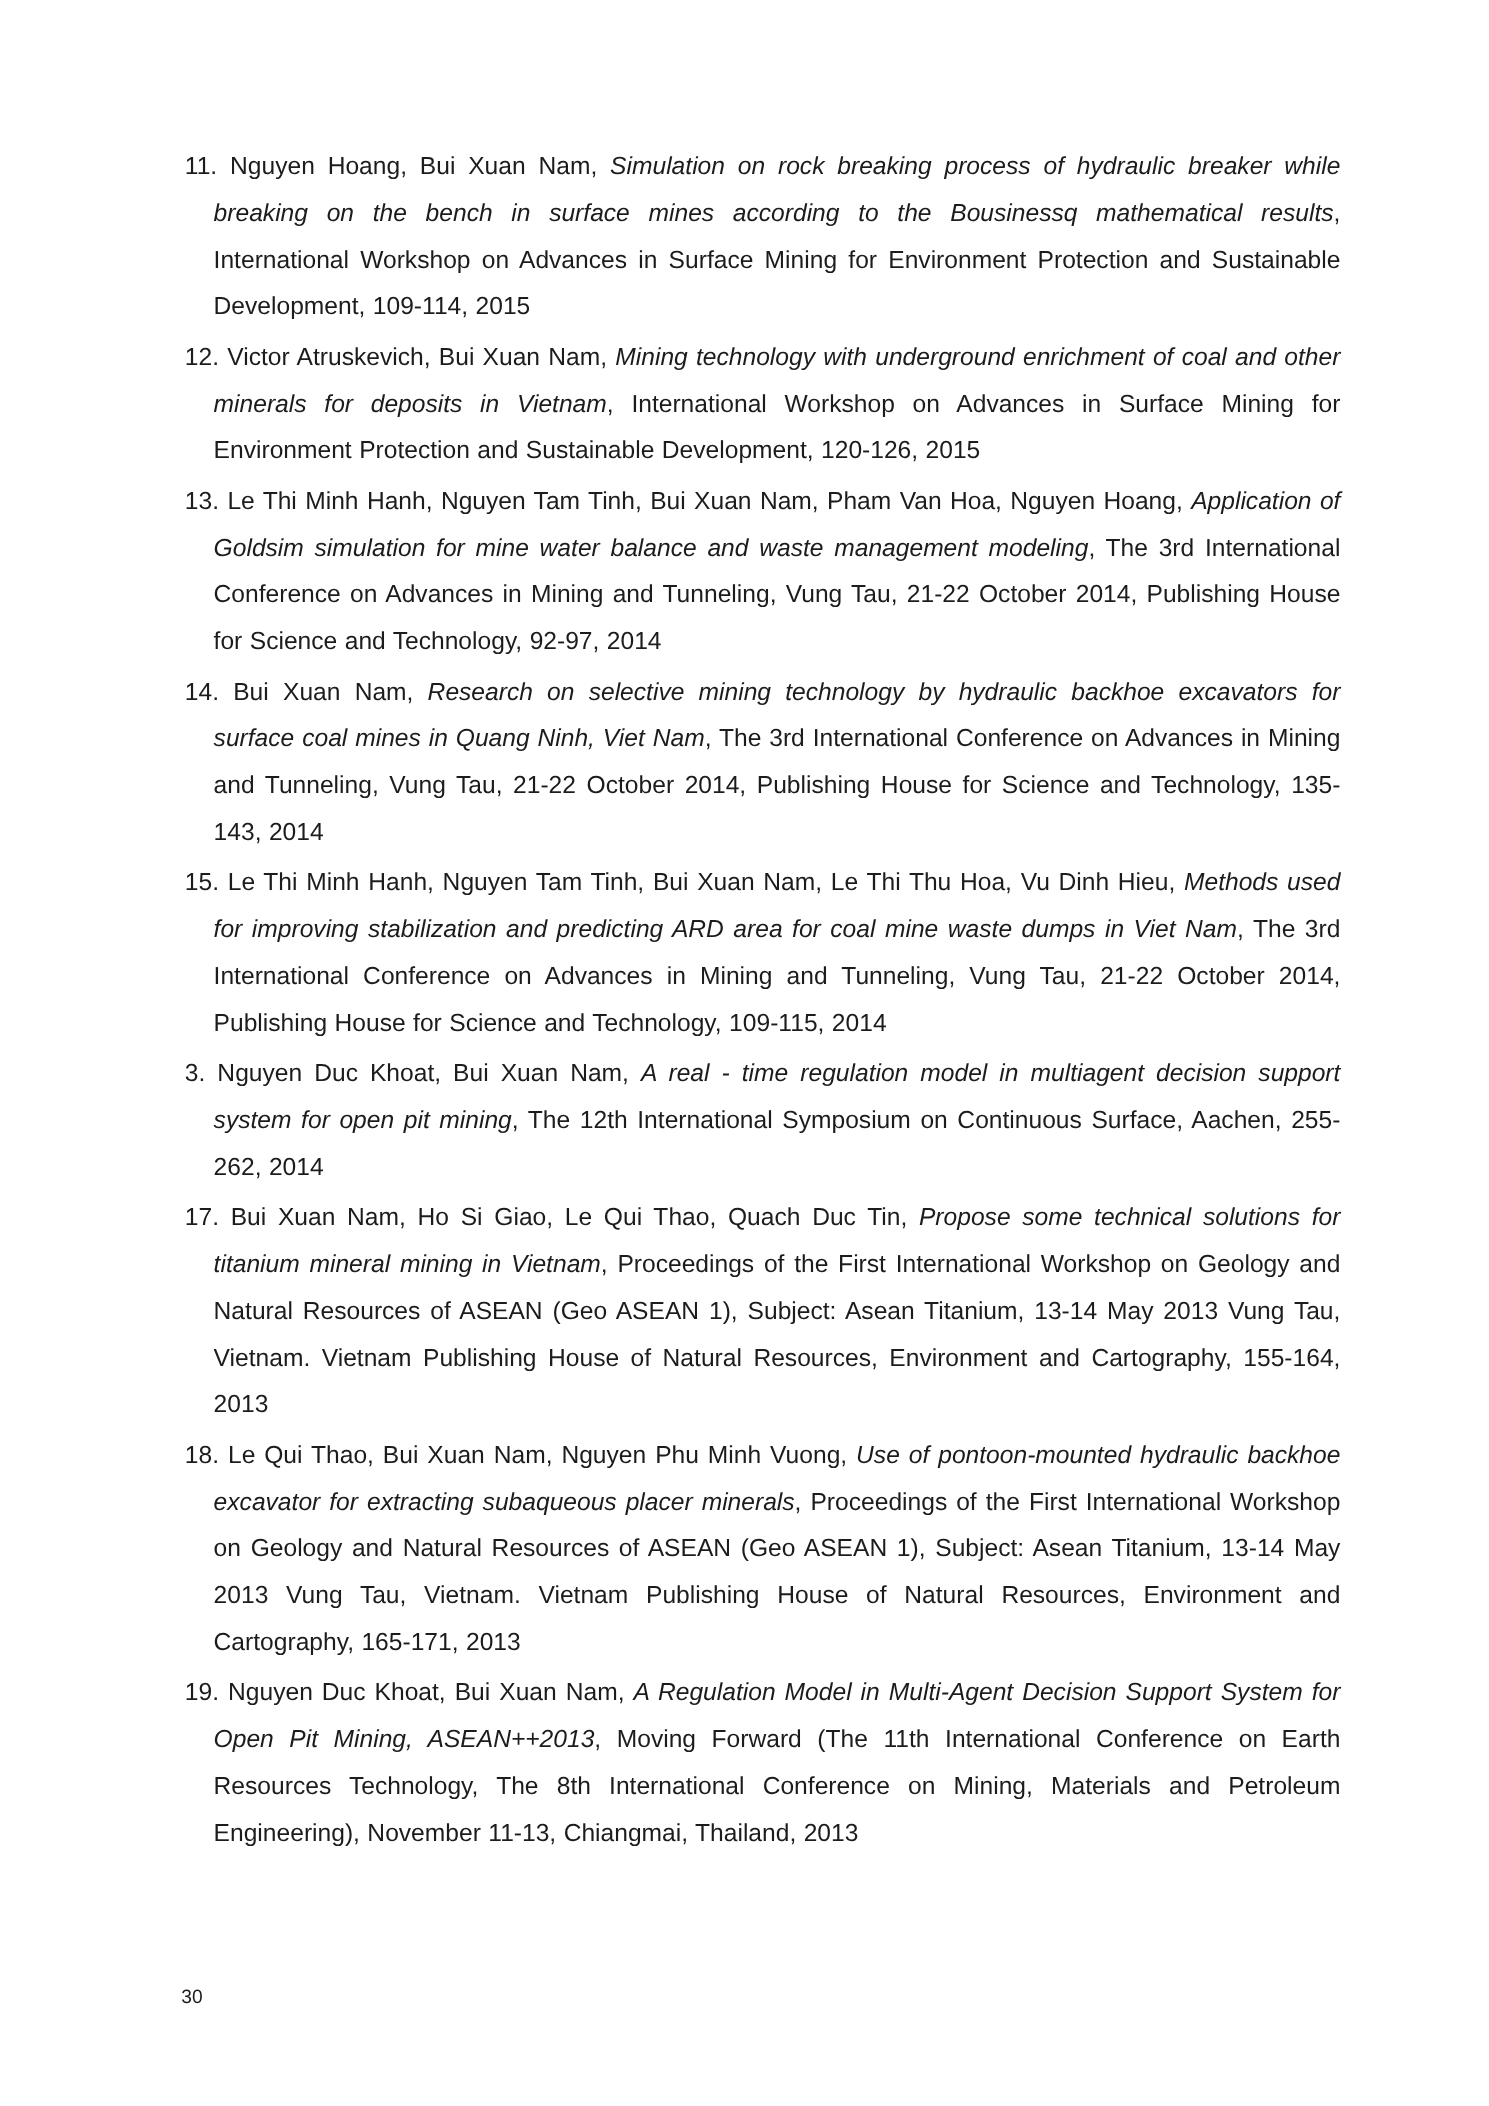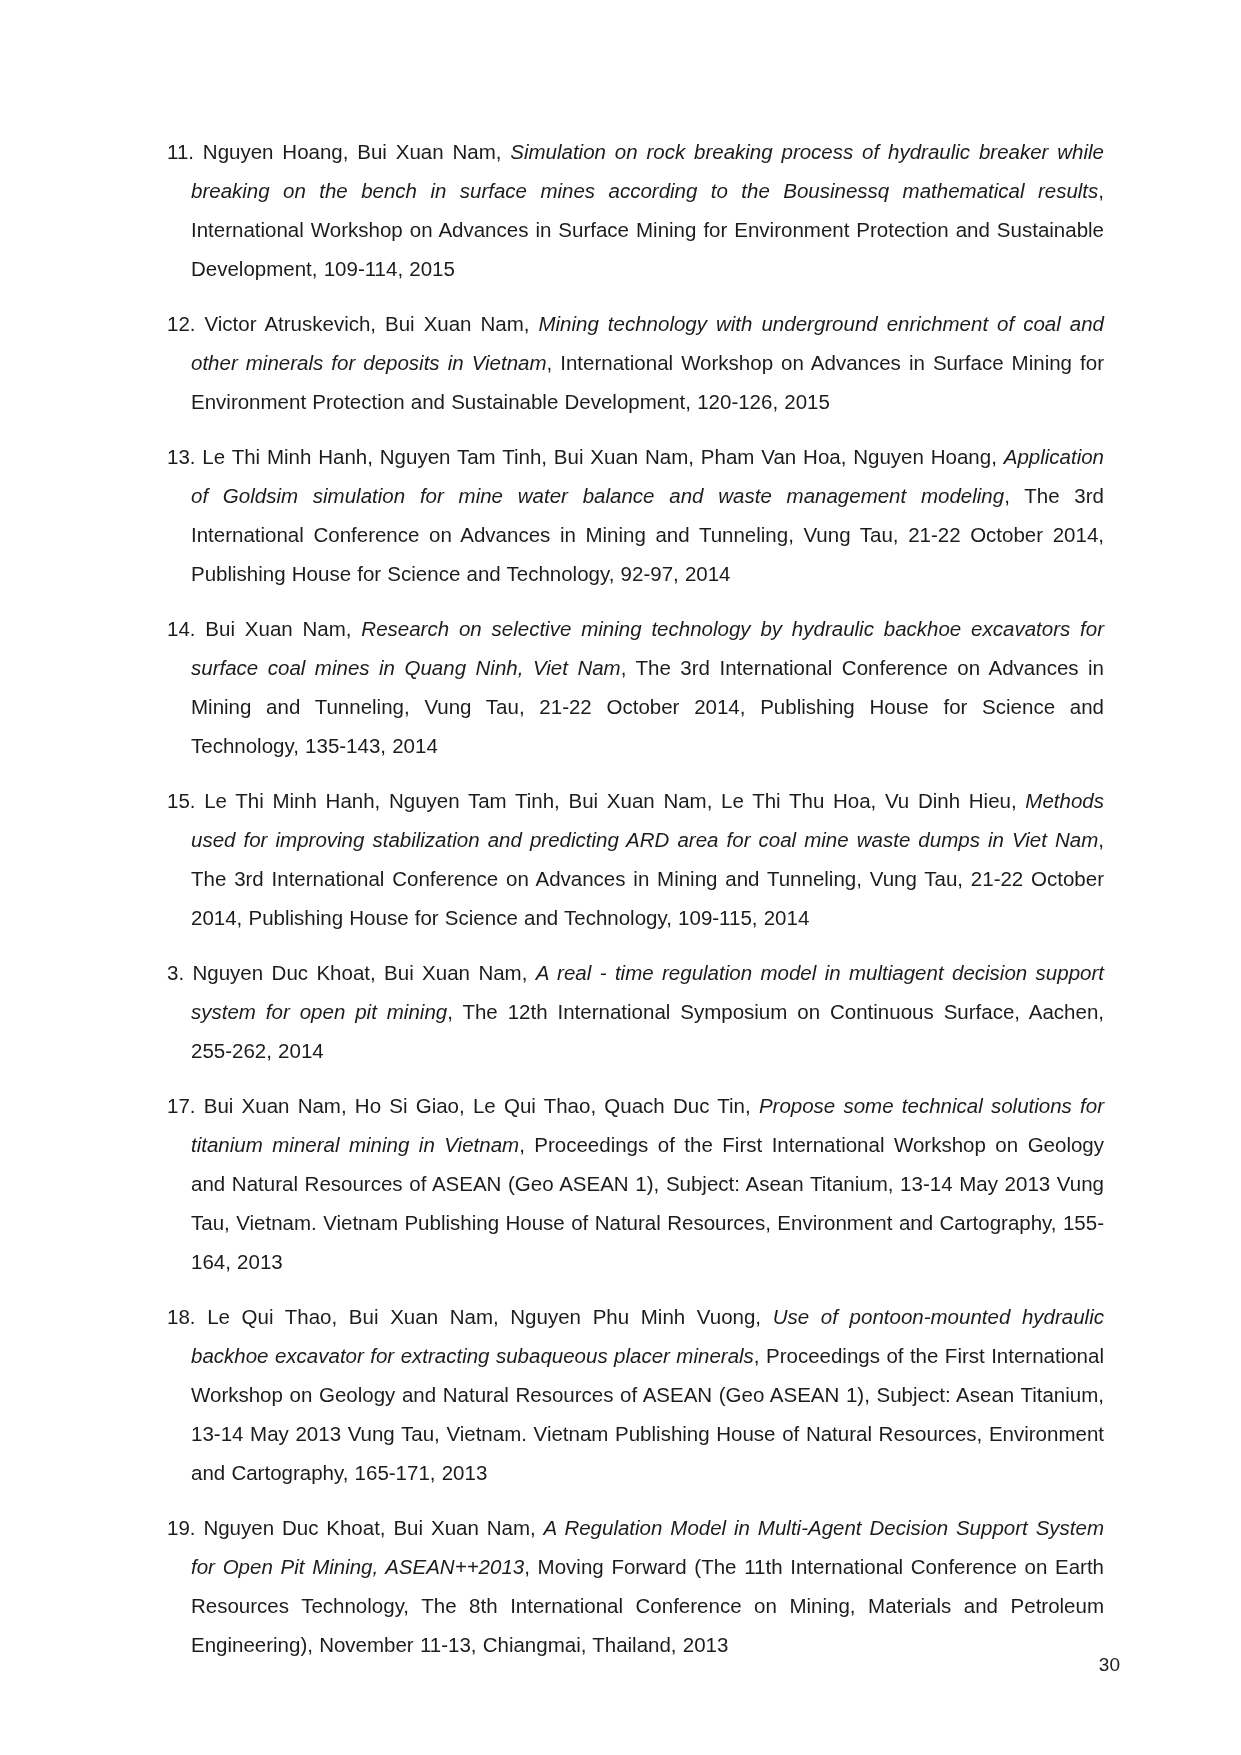--- a/index.html
+++ b/index.html
@@ -16,21 +16,21 @@
     font-family: "Liberation Sans", sans-serif;
     color: #1c1c1c;
   }
   .content {
     position: absolute;
     left: 151px;
     top: 116px;
     width: 969px;
   }
   p.ref {
-    margin: 16px;
+    margin: 3px;
     font-size: 20.5px;
     line-height: 39px;
     text-align: justify;
     padding-left: 24px;
     text-indent: -24px;
     word-spacing: 0.5px;
   }
   p.ref .ref-num {
     display: inline;
   }
@@ -38,22 +38,22 @@
     font-style: italic;
   }
   p.ref .seg-regular {
     font-style: normal;
   }
   .footer {
     position: absolute;
     left: 151px;
     top: 1645px;
     width: 969px;
-    text-align: right;
-    font-size: 19px;
+    text-align: left;
+    font-size: 16px;
     line-height: 39px;
   }
 </style>
 </head>
 <body>
 
 <div class="page">
   <div class="content">
       <p class="ref"><span class="ref-num">11.</span> <span class="seg-regular">Nguyen Hoang, Bui Xuan Nam, </span><span class="seg-italic">Simulation on rock breaking process of hydraulic breaker while breaking on the bench in surface mines according to the Bousinessq mathematical results</span><span class="seg-regular">, International Workshop on Advances in Surface Mining for Environment Protection and Sustainable Development, 109-114, 2015</span></p>
       <p class="ref"><span class="ref-num">12.</span> <span class="seg-regular">Victor Atruskevich, Bui Xuan Nam, </span><span class="seg-italic">Mining technology with underground enrichment of coal and other minerals for deposits in Vietnam</span><span class="seg-regular">, International Workshop on Advances in Surface Mining for Environment Protection and Sustainable Development, 120-126, 2015</span></p>

